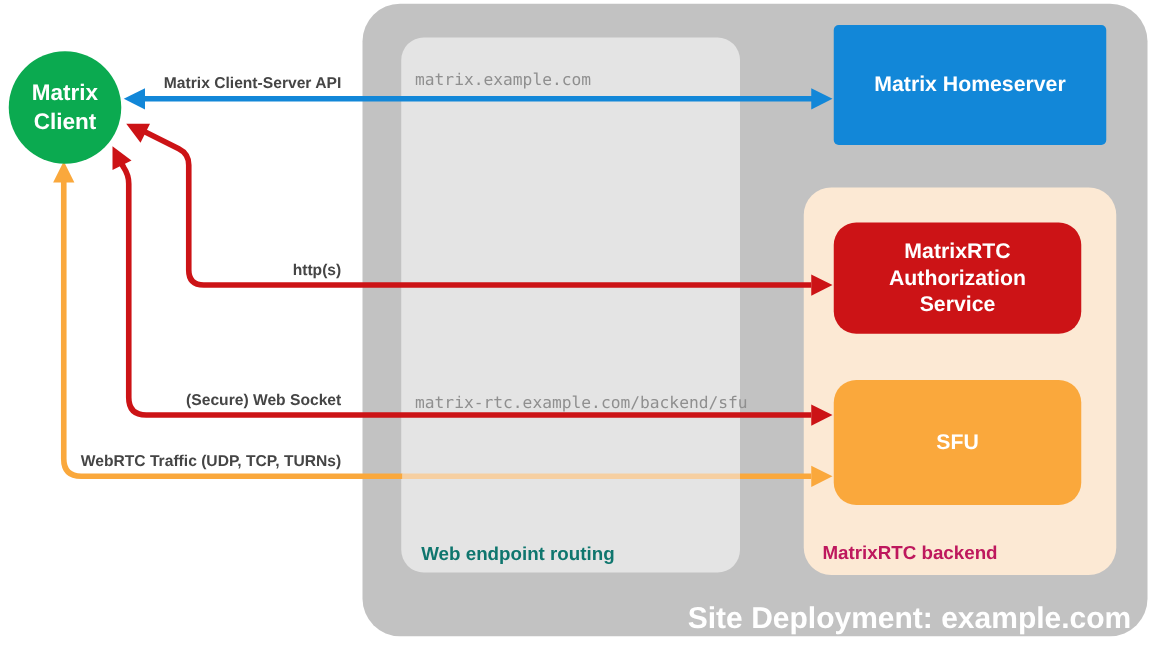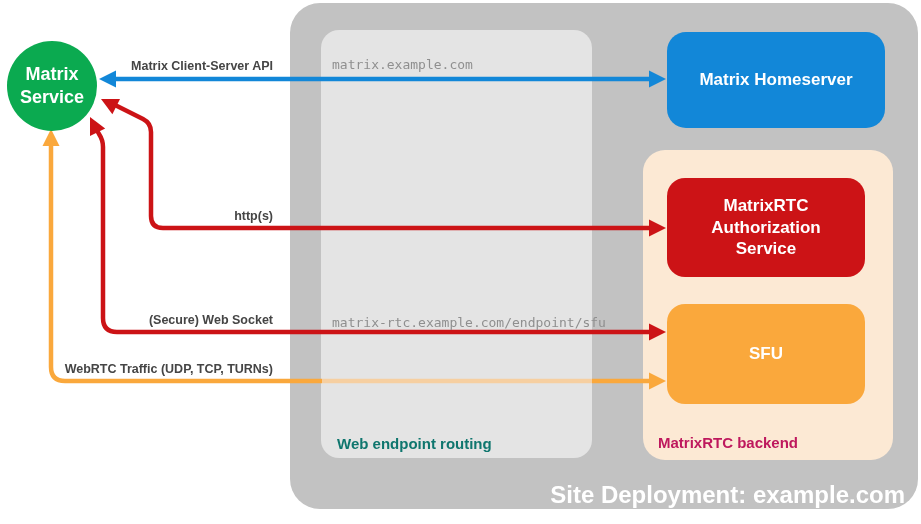--- a/index.html
+++ b/index.html
@@ -13,22 +13,22 @@
   
   .site-box    { left:290px; top:3px;   width:628px; height:506px; border-radius:30px; background:#c2c2c2; }
   .routing-box { left:321px; top:30px;  width:271px; height:428px; border-radius:18px; background:#e4e4e4; }
   .backend-box { left:643px; top:150px; width:250px; height:310px; border-radius:22px; background:#fce9d4; }
 
   
   .node {
     display:flex; align-items:center; justify-content:center; text-align:center;
     color:#ffffff; font-weight:bold; font-size:17px; line-height:1.28;
   }
-  .homeserver { left:667px; top:32px;  width:218px; height:96px;  border-radius:19px; background:#1287d8; }
-  .auth       { left:667px; top:178px; width:198px; height:99px;  border-radius:18px; background:#cc1316; }
+  .homeserver { left:667px; top:20px;  width:218px; height:96px;  border-radius:4px; background:#1287d8; }
+  .auth       { left:667px; top:178px; width:198px; height:89px;  border-radius:18px; background:#cc1316; }
   .auth span  { width:150px; }
   .sfu        { left:667px; top:304px; width:198px; height:100px; border-radius:18px; background:#faa83c; }
   .client-circle {
     left:7px; top:41px; width:90px; height:90px; border-radius:50%;
     background:#0baa50; font-size:18px;
   }
   .client-circle span { width:72px; }
 
   
   .arrow-label {
@@ -91,28 +91,28 @@
   <div class="abs node homeserver">
     <span>Matrix Homeserver</span>
   </div>
   <div class="abs node auth">
     <span>MatrixRTC Authorization Service</span>
   </div>
   <div class="abs node sfu">
     <span>SFU</span>
   </div>
   <div class="abs node client-circle">
-    <span>Matrix Service</span>
+    <span>Matrix Client</span>
   </div>
 
   <div class="arrow-label lbl-api">Matrix Client-Server API</div>
   <div class="arrow-label lbl-http">http(s)</div>
   <div class="arrow-label lbl-ws">(Secure) Web Socket</div>
   <div class="arrow-label lbl-webrtc">WebRTC Traffic (UDP, TCP, TURNs)</div>
 
   <div class="url-label url-1">matrix.example.com</div>
-  <div class="url-label url-3">matrix-rtc.example.com/endpoint/sfu</div>
+  <div class="url-label url-3">matrix-rtc.example.com/backend/sfu</div>
 
   <div class="abs routing-label">Web endpoint routing</div>
   <div class="abs backend-label">MatrixRTC backend</div>
   <div class="abs site-label">Site Deployment: example.com</div>
 
 </div>
 
 </body></html>

